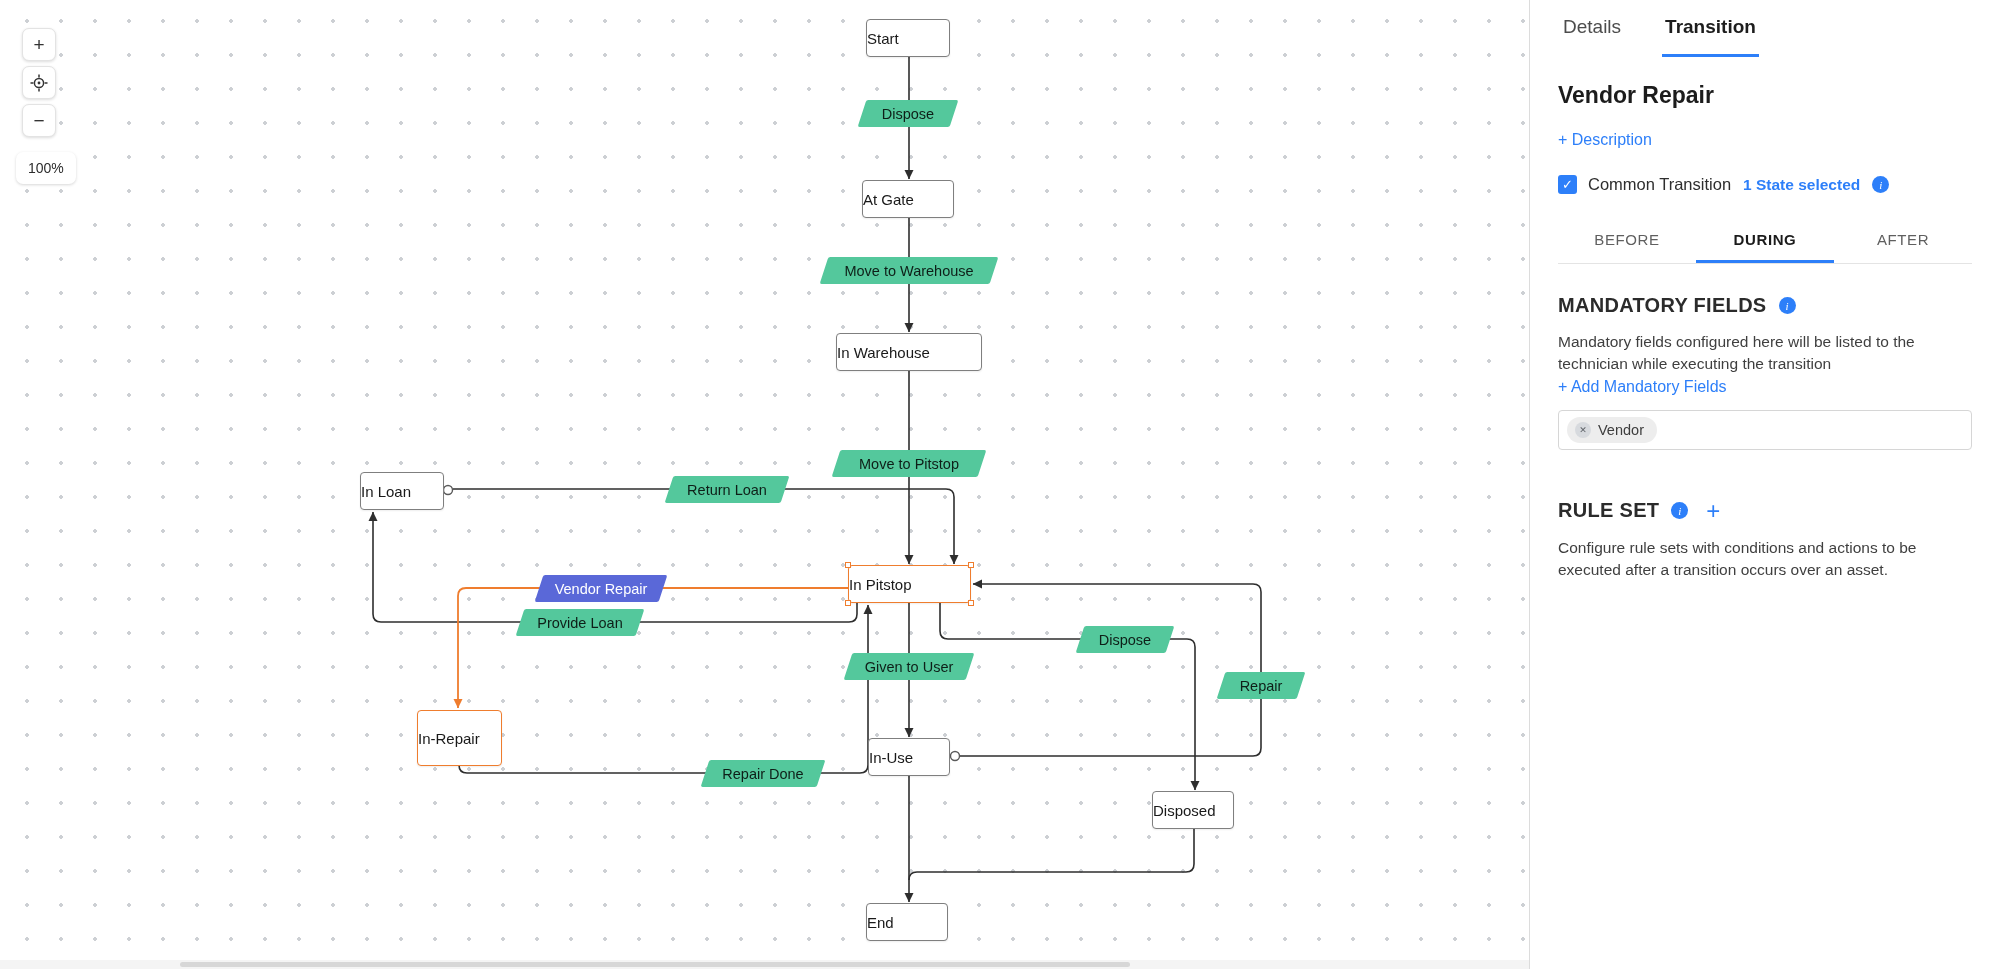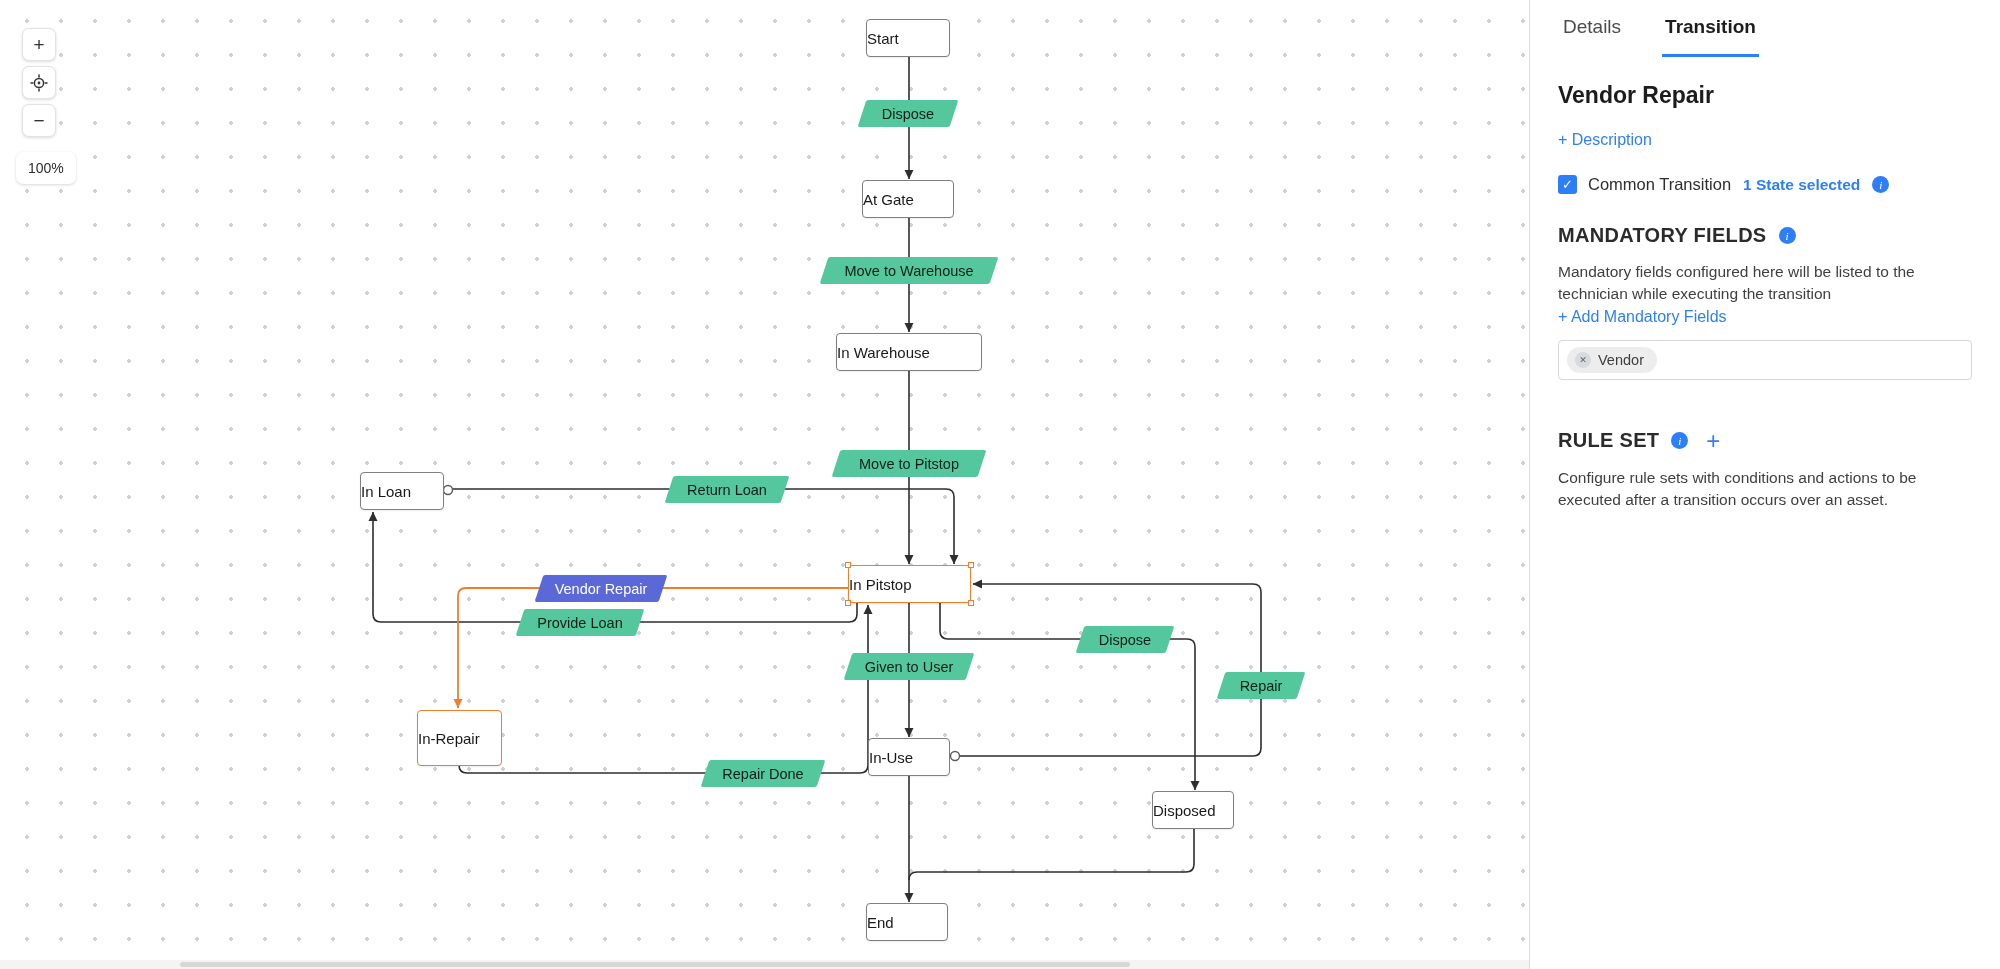--- a/index.html
+++ b/index.html
@@ -225,20 +225,25 @@
 
       <div class="ct-row">
         <span class="checkbox">
             <span>✓</span>
           </span>
         <span class="ct-label">Common Transition</span>
         <span class="state-selected">1 State selected</span>
         <span class="info">i</span>
       </div>
 
+      <div class="phase-tabs">
+        <div class="phtab">BEFORE</div>
+        <div class="phtab active">DURING</div>
+        <div class="phtab">AFTER</div>
+      </div>
 
       <div class="sec-head">
         <span class="sec-title">MANDATORY FIELDS</span>
         <span class="info">i</span>
       </div>
       <p class="para">Mandatory fields configured here will be listed to the technician while executing the transition</p>
 
       <span class="blue-link" style="margin-top:2px">+ Add Mandatory Fields</span>
 
       <div class="field-box">

